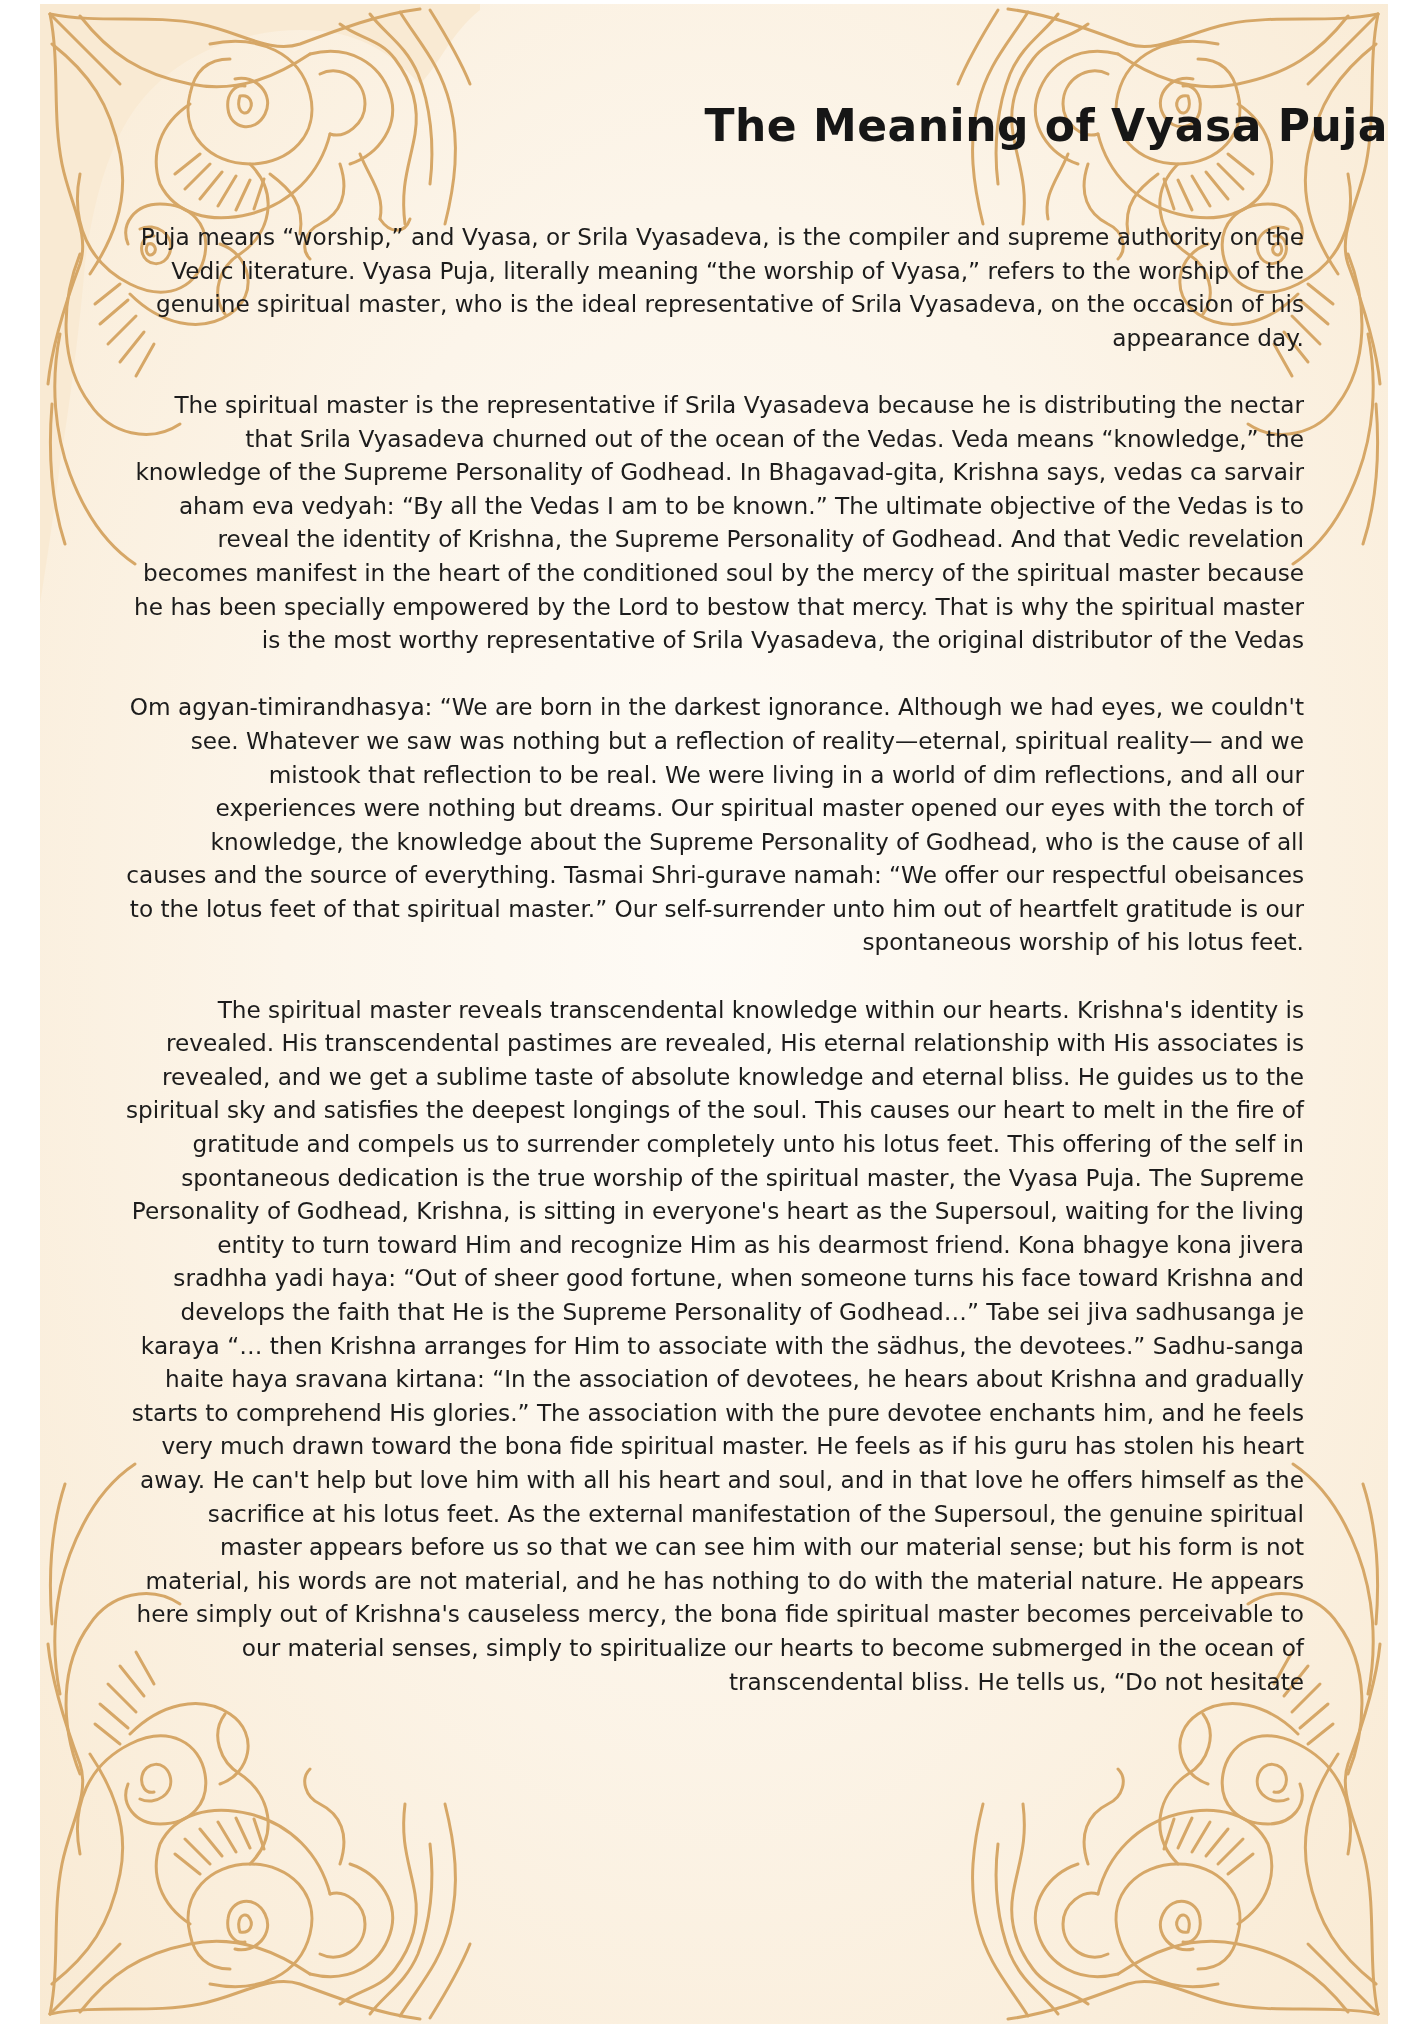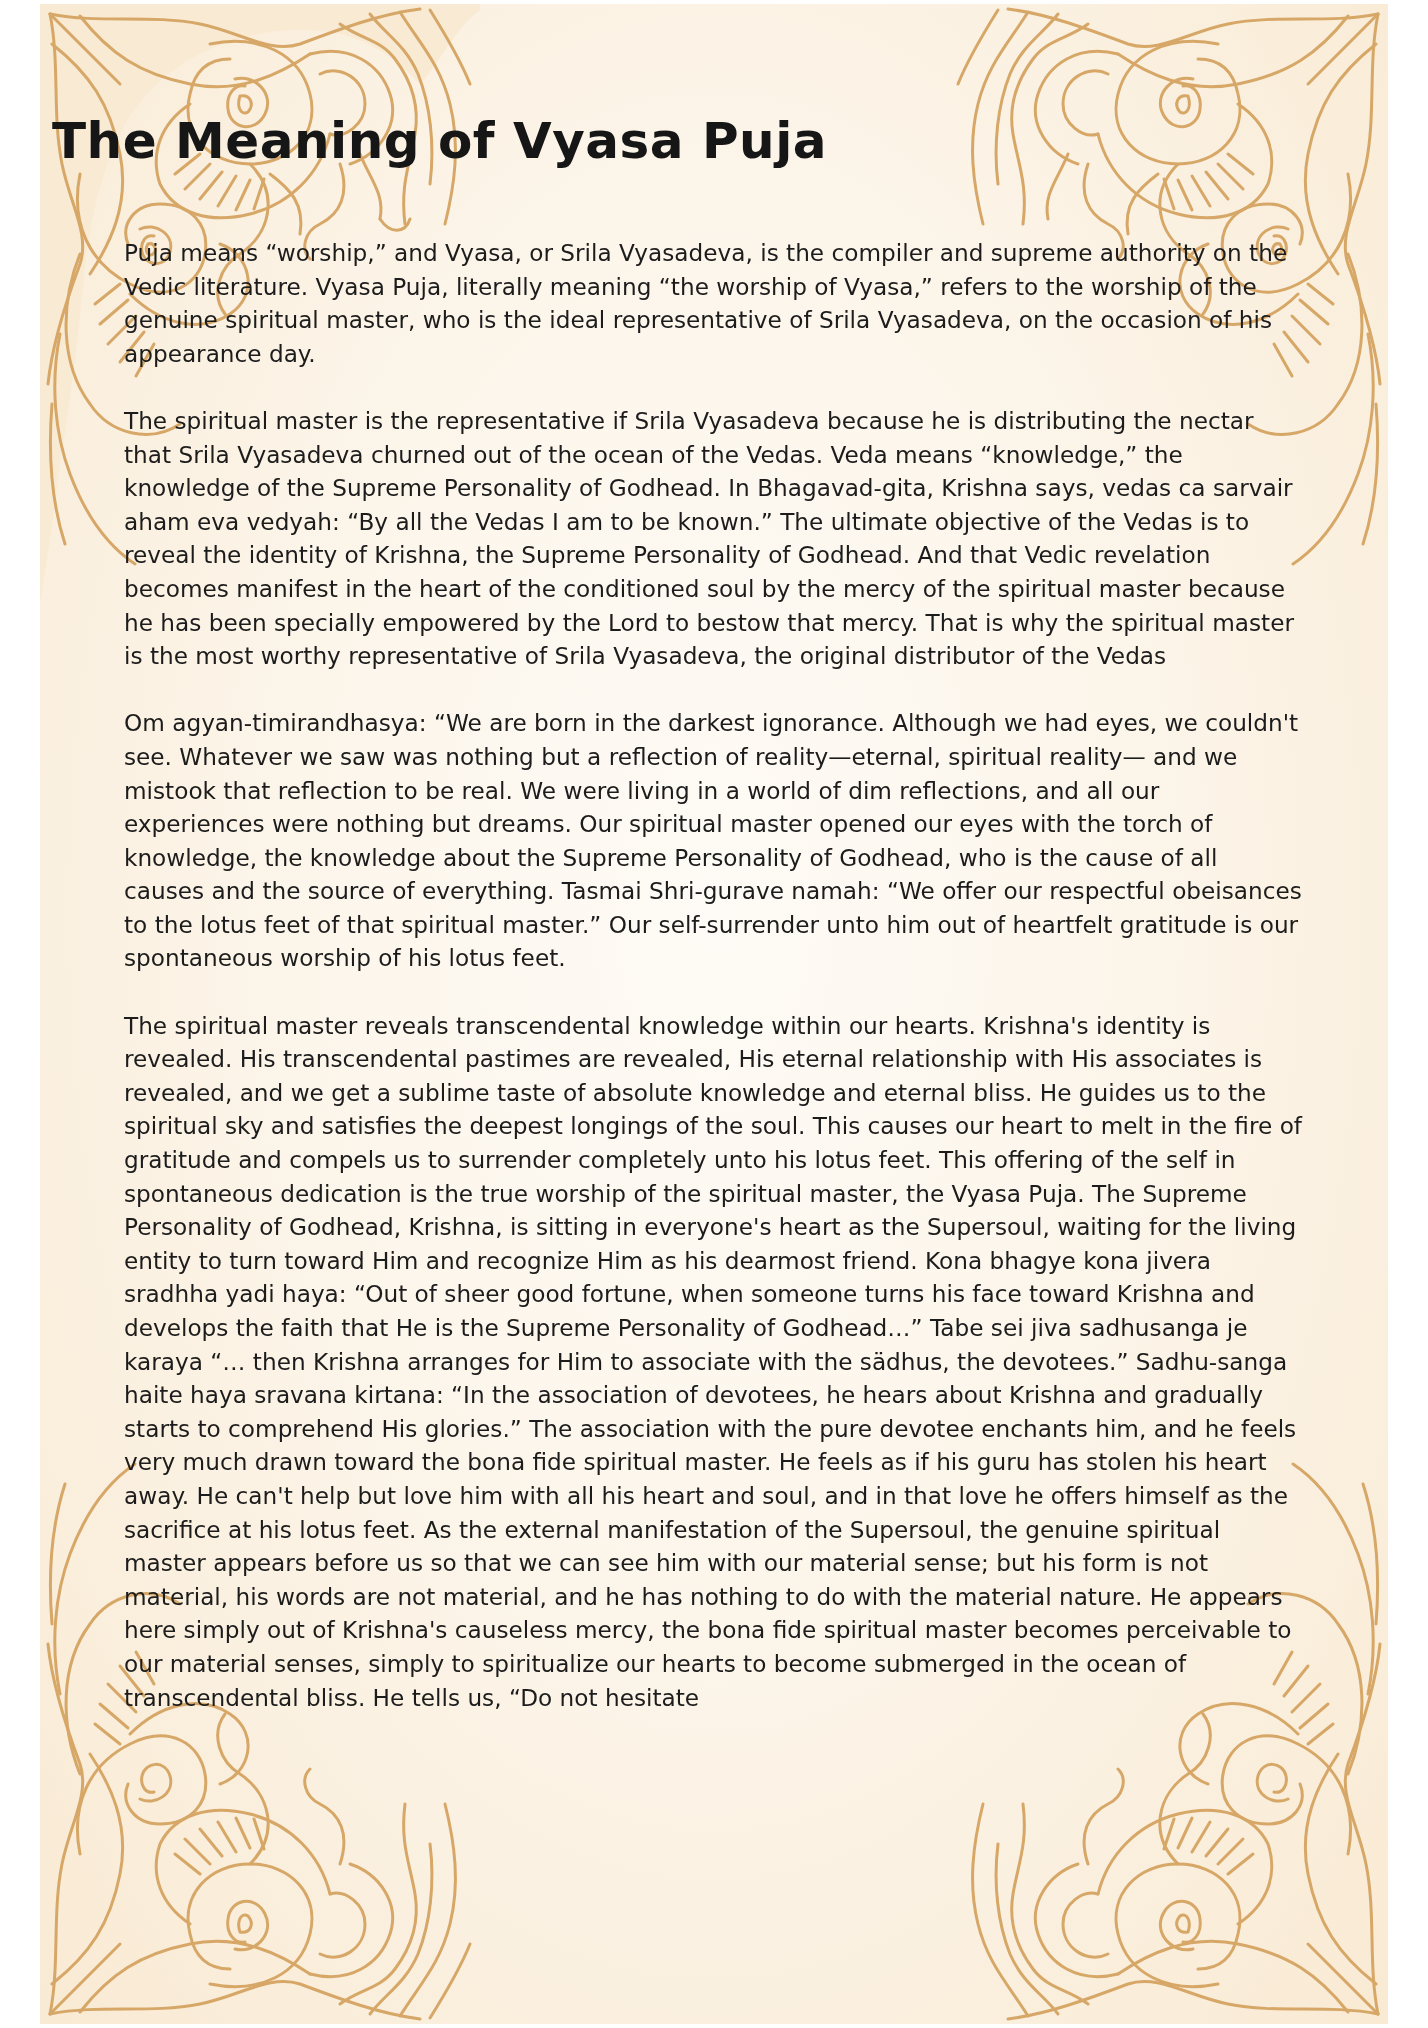--- a/index.html
+++ b/index.html
@@ -5,28 +5,28 @@
     html, body { margin: 0; padding: 0; background: #ffffff; }
     body { width: 1428px; height: 2028px; position: relative; overflow: hidden; }
     .page {
       position: absolute; left: 40px; top: 4px; width: 1348px; height: 2020px;
       background: radial-gradient(ellipse at 50% 45%, #fefbf6 0%, #fcf5ea 45%, #f9ead3 100%);
       overflow: hidden;
     }
     .ornament { position: absolute; pointer-events: none; }
     .ornament svg { display: block; }
     .title {
-      position: absolute; left: 0; right: 0; top: 96px; text-align: left;
+      position: absolute; left: 0; right: 0; top: 96px; text-align: right;
       font-family: "DejaVu Sans", sans-serif; font-weight: bold;
-      font-size: 50px; letter-spacing: 0.5px; color: #161616; margin: 12px;
+      font-size: 44px; letter-spacing: 0.5px; color: #161616; margin: 0;
     }
     .body {
-      position: absolute; left: 84px; right: 84px; top: 232px;
+      position: absolute; left: 84px; right: 84px; top: 216px;
       font-family: "DejaVu Sans", sans-serif; font-size: 23.2px; line-height: 33.6px;
-      color: #1c1c1c; text-align: left;
+      color: #1c1c1c; text-align: right;
     }
     .body p { margin: 0 0 33.6px 0; }
   </style>
 </head>
 <body>
 
 <div class="page">
 
   <div class="ornament" style="left:0; top:0;">
     <svg width="440" height="600" viewBox="0 0 440 600" fill="none" stroke="#d6a767" stroke-width="3" stroke-linecap="round">

